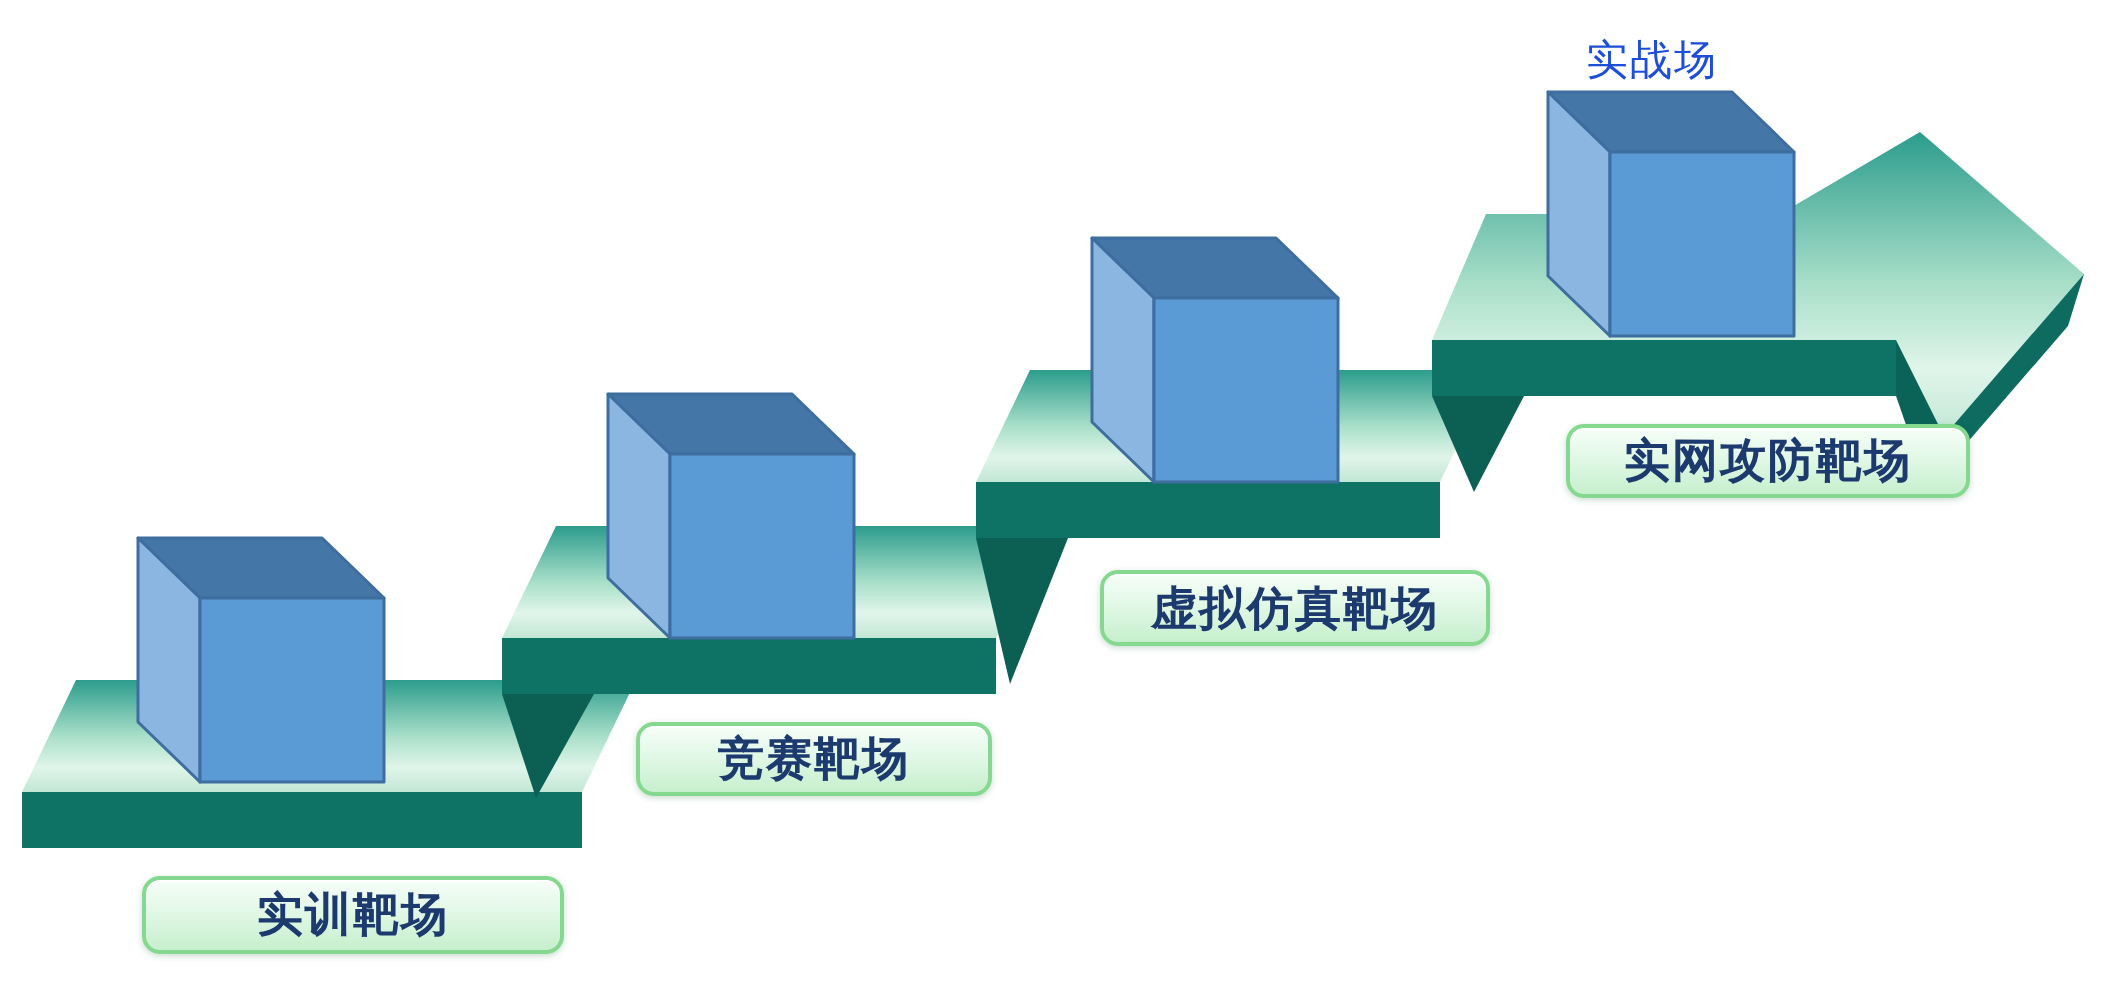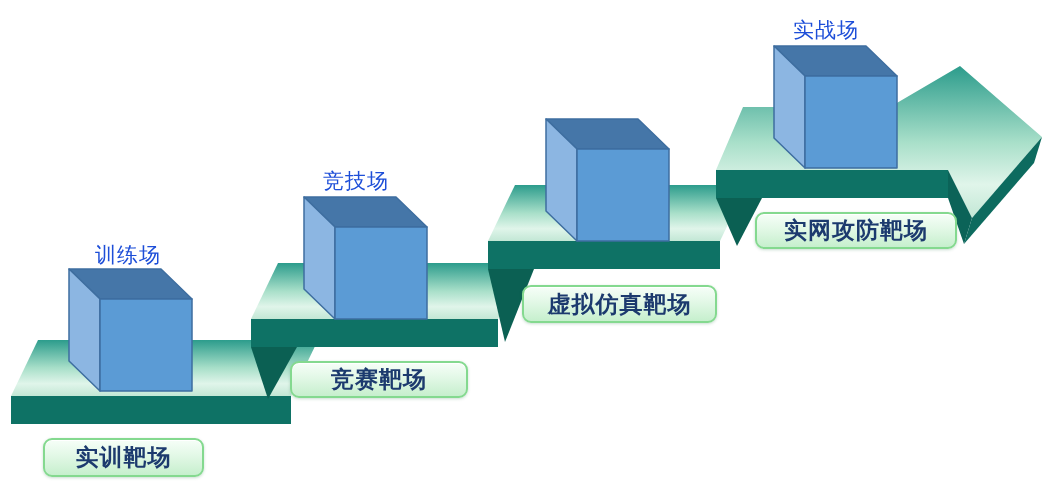--- a/index.html
+++ b/index.html
@@ -39,20 +39,21 @@
     box-shadow: 0 1px 3px rgba(40, 120, 70, 0.25), inset 0 1px 0 #ffffff;
     color: #1c3a6e;
     font-weight: bold;
     font-size: 23px;
     text-align: center;
     display: flex;
     align-items: center;
     justify-content: center;
     letter-spacing: 1px;
     white-space: nowrap;
+    margin-left: 28px;
   }
 </style>
 </head>
 <body>
 
 <div class="stage">
 
   <svg width="1054" height="496" viewBox="0 0 1054 496">
     <defs>
       <linearGradient id="treadGrad" x1="0" y1="0" x2="0" y2="1">
@@ -98,22 +99,20 @@
       <polygon points="577,149 669,149 669,241 577,241" fill="#5B9BD5"></polygon>
     </g>
 
     <g stroke-width="1.5" stroke-linejoin="round" stroke="#3E6EA0">
       <polygon points="805,76 897,76 866,46 774,46" fill="#4576A8"></polygon>
       <polygon points="805,76 774,46 774,138 805,168" fill="#8CB6E2"></polygon>
       <polygon points="805,76 897,76 897,168 805,168" fill="#5B9BD5"></polygon>
     </g>
   </svg>
 
-  <div class="cube-label" style="left:58px;  top:241px;">训练场</div>
-  <div class="cube-label" style="left:286px; top:167px;">竞技场</div>
   <div class="cube-label" style="left:756px; top:16px;">实战场</div>
 
-  <div class="badge" style="left:43px;  top:438px; width:161px; height:39px;font-family:Liberation Mono, monospace;">实训靶场</div>
+  <div class="badge" style="left:43px;  top:438px; width:211px; height:39px;font-family:Liberation Mono, monospace;">实训靶场</div>
   <div class="badge" style="left:522px; top:285px; width:195px; height:38px;">虚拟仿真靶场</div>
   <div class="badge" style="left:290px; top:361px; width:178px; height:37px;">竞赛靶场</div>
   <div class="badge" style="left:755px; top:212px; width:202px; height:37px;">实网攻防靶场</div>
 
 </div>
 
 </body></html>

